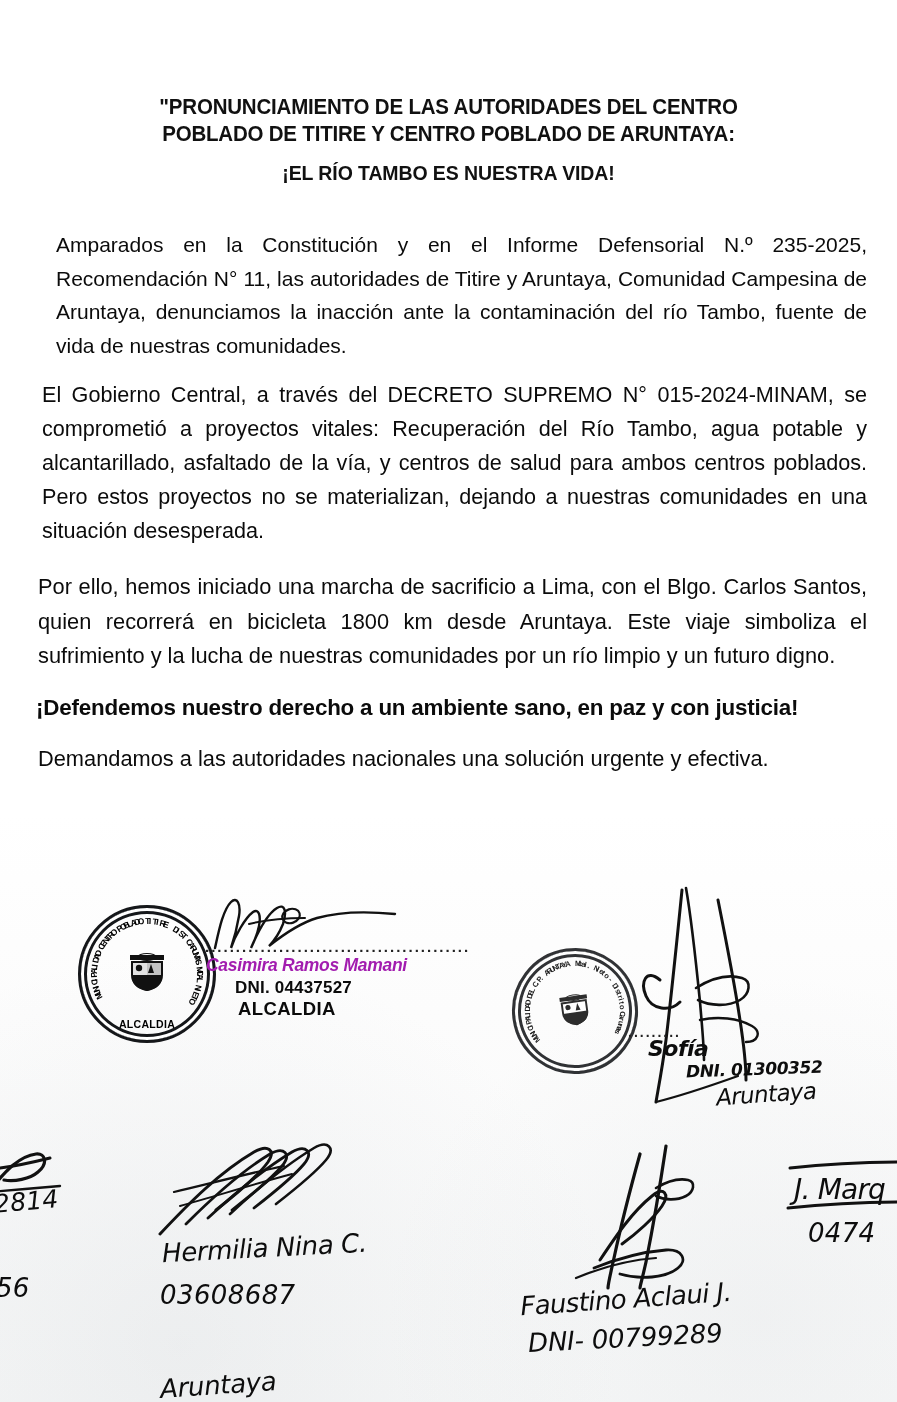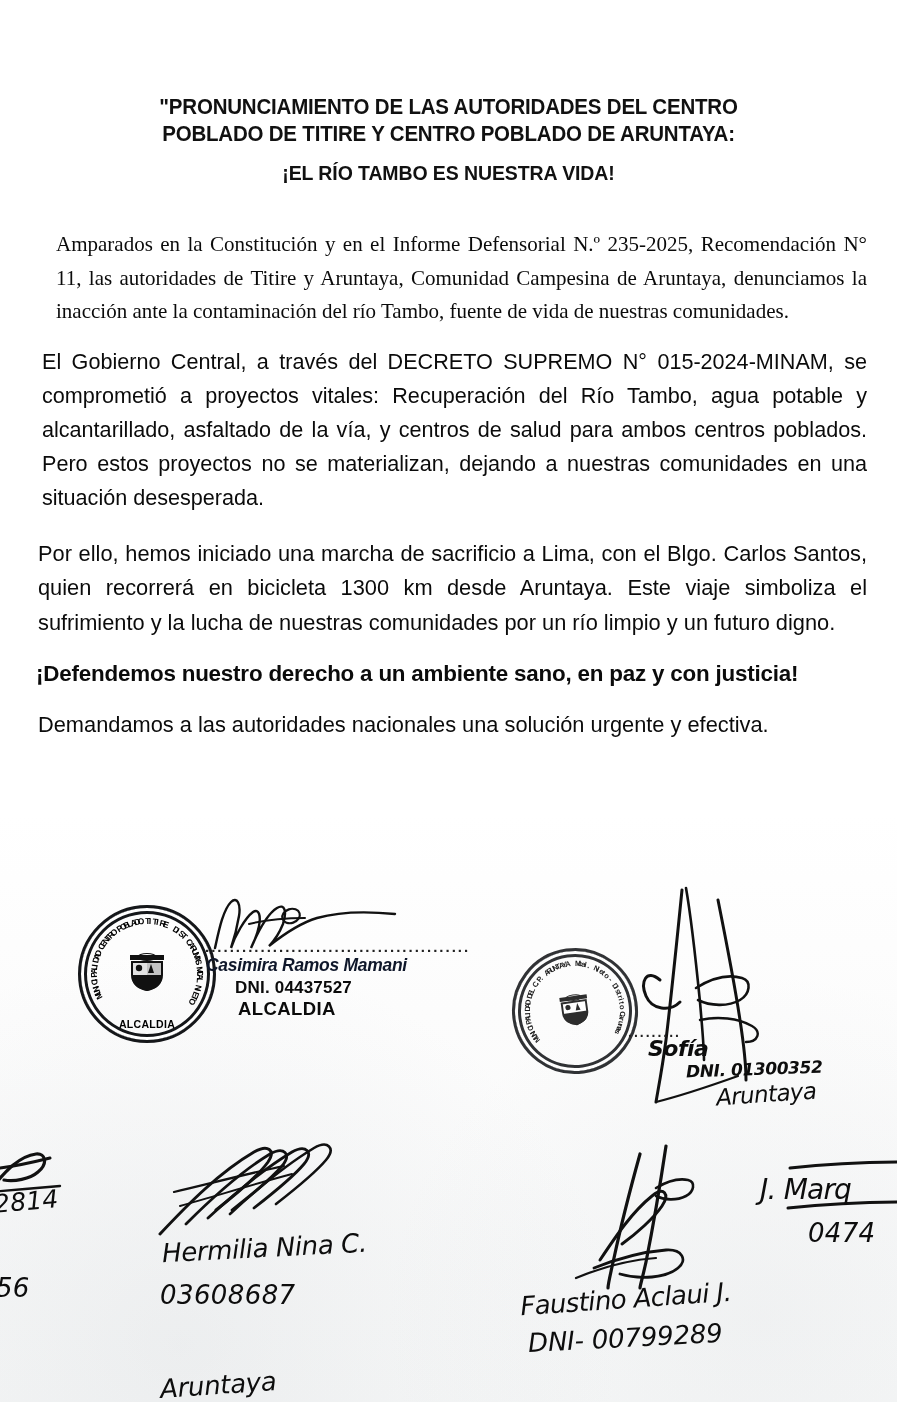--- a/index.html
+++ b/index.html
@@ -65,21 +65,21 @@
     right: 30px;
     top: 228px;
   }
   .para {
     text-align: justify;
     font-size: 21.5px;
     line-height: 34px;
     color: #0b0b0b;
     margin: 0 0 17px 0;
   }
-  .para.p1 { font-size: 21px;  line-height: 33.5px; margin-bottom: 16px; padding-left: 20px; font-family: Liberation Serif, serif; }
+  .para.p1 { font-size: 21px;  line-height: 33.5px; margin-bottom: 16px; padding-left: 20px; }
   .para.p2 { font-size: 21.6px; line-height: 34px; margin-bottom: 22px; padding-left: 6px; font-weight: 500;}
   .para.p3 { font-size: 21.8px; line-height: 34.5px; margin-bottom: 17px; padding-left: 2px; font-weight: 500;}
   .para.p4 { font-size: 21.8px; line-height: 34px; margin-bottom: 16px; text-align: left; padding-left: 2px; font-weight: 500;}
   .para.p5 { font-size: 22.4px; line-height: 34px; text-align: left; padding-left: 0px; font-weight: 600; letter-spacing: -0.2px;}
 
   .signoff {
     position: absolute;
     left: 0;
     right: 14px;
     top: 795px;
@@ -165,21 +165,21 @@
     color: #222;
     font-weight: bold;
   }
 
   .printed-name {
     position: absolute;
     font-style: italic;
     font-weight: bold;
     font-size: 17.5px;
     letter-spacing: -0.3px;
-    color: #0f172a;
+    color: #a21caf;
     white-space: nowrap;
   }
   .printed-dni {
     position: absolute;
     font-weight: bold;
     font-size: 17px;
     letter-spacing: 0.2px;
     color: #0b0b0b;
     white-space: nowrap;
   }
@@ -203,42 +203,42 @@
   .hand.h-sofia-dni  { left: 686px; top: 199px;  font-size: 17px; font-weight: 600; letter-spacing: -0.4px; transform: rotate(-2deg);}
   .hand.h-sofia-loc  { left: 716px; top: 221px;  font-size: 23px; font-weight: 500; letter-spacing: -0.6px; transform: rotate(-4deg);}
 
   .hand.h-hermilia     { left: 162px; top: 373px; font-size: 26px; font-weight: 500; letter-spacing: -0.4px; transform: rotate(-3deg); }
   .hand.h-hermilia-dni { left: 160px; top: 420px; font-size: 26px; font-weight: 500; letter-spacing: 0.4px; }
   .hand.h-hermilia-loc { left: 160px; top: 510px; font-size: 26px; font-weight: 500; letter-spacing: -0.3px; transform: rotate(-4deg); }
 
   .hand.h-faustino     { left: 520px; top: 424px; font-size: 26px; font-weight: 500; letter-spacing: -0.6px; transform: rotate(-4deg); }
   .hand.h-faustino-dni { left: 528px; top: 463px; font-size: 26px; font-weight: 500; letter-spacing: -0.2px; transform: rotate(-3deg); }
 
-  .hand.h-marq      { left: 760px; top: 313px; font-size: 28px; font-weight: 500; letter-spacing: -0.8px; text-align: right; }
+  .hand.h-marq      { left: 794px; top: 313px; font-size: 28px; font-weight: 500; letter-spacing: -0.8px; text-align: right; }
   .hand.h-marq-dni  { left: 808px; top: 358px; font-size: 26px; font-weight: 500; letter-spacing: 0.3px; }
 
   .hand.h-frag-a { left: -6px; top: 327px; font-size: 25px; font-weight: 500; letter-spacing: 0.2px; transform: rotate(-5deg);}
   .hand.h-frag-b { left: -4px; top: 413px; font-size: 26px; font-weight: 500; letter-spacing: 0.3px; }
 </style>
 </head>
 <body>
 
 <div class="page">
   <div class="paper-tint"></div>
 
   <div class="heading">
     <div class="line">"PRONUNCIAMIENTO DE LAS AUTORIDADES DEL CENTRO</div>
     <div class="line">POBLADO DE TITIRE Y CENTRO POBLADO DE ARUNTAYA:</div>
   </div>
   <div class="subheading">¡EL RÍO TAMBO ES NUESTRA VIDA!</div>
 
   <div class="body-block">
     <p class="para p1">Amparados en la Constitución y en el Informe Defensorial N.º 235-2025, Recomendación N° 11, las autoridades de Titire y Aruntaya, Comunidad Campesina de Aruntaya, denunciamos la inacción ante la contaminación del río Tambo, fuente de vida de nuestras comunidades.</p>
     <p class="para p2">El Gobierno Central, a través del DECRETO SUPREMO N° 015-2024-MINAM, se comprometió a proyectos vitales: Recuperación del Río Tambo, agua potable y alcantarillado, asfaltado de la vía, y centros de salud para ambos centros poblados. Pero estos proyectos no se materializan, dejando a nuestras comunidades en una situación desesperada.</p>
-    <p class="para p3">Por ello, hemos iniciado una marcha de sacrificio a Lima, con el Blgo. Carlos Santos, quien recorrerá en bicicleta 1300 km desde Aruntaya. Este viaje simboliza el sufrimiento y la lucha de nuestras comunidades por un río limpio y un futuro digno.</p>
+    <p class="para p3">Por ello, hemos iniciado una marcha de sacrificio a Lima, con el Blgo. Carlos Santos, quien recorrerá en bicicleta 1800 km desde Aruntaya. Este viaje simboliza el sufrimiento y la lucha de nuestras comunidades por un río limpio y un futuro digno.</p>
     <p class="para p5">¡Defendemos nuestro derecho a un ambiente sano, en paz y con justicia!</p>
     <p class="para p4">Demandamos a las autoridades nacionales una solución urgente y efectiva.</p>
   </div>
 
 
   <div class="sig-zone">
 
     <div class="seal seal-titire">
       <div class="seal-core">
         <div class="seal-ring-text" id="ring-titire">

